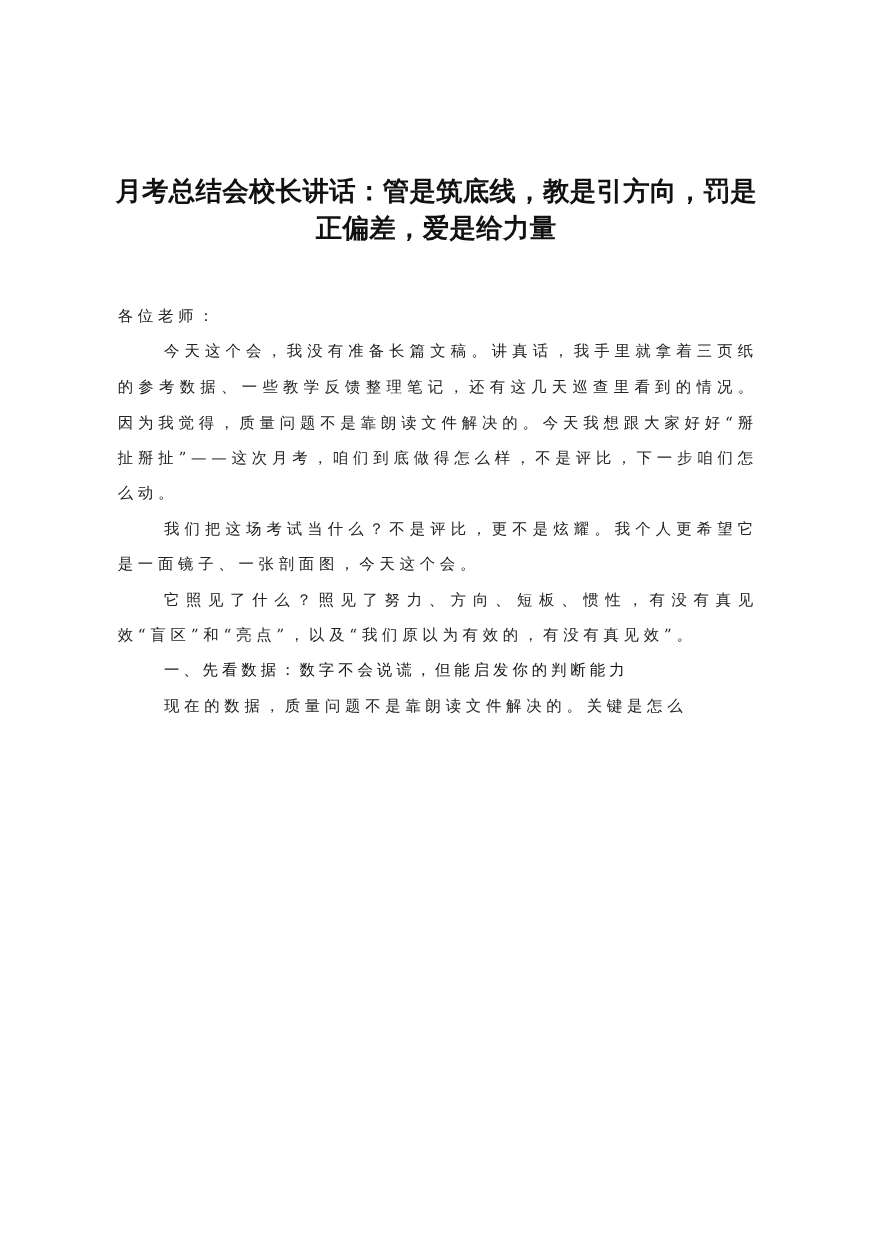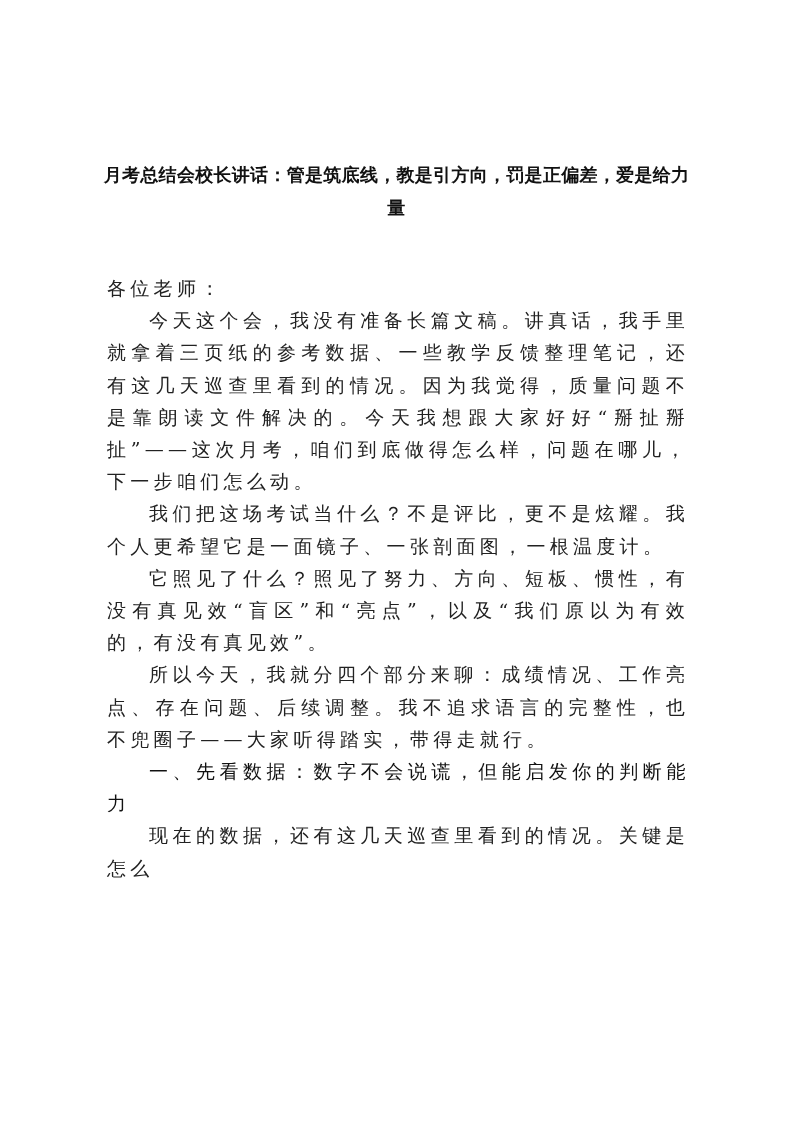--- a/index.html
+++ b/index.html
@@ -22,33 +22,33 @@
       background: #ffffff;
     }
     .title {
       position: absolute;
       left: 100px;
       top: 158px;
       width: 593px;
       text-align: center;
       font-family: "DejaVu Sans", sans-serif;
       font-weight: bold;
-      font-size: 18px;
+      font-size: 24px;
       line-height: 33px;
       color: #111111;
       letter-spacing: 0.3px;
       margin: 0;
     }
     .body-text {
       position: absolute;
       left: 107px;
       top: 272px;
       width: 582px;
       font-family: "DejaVu Serif", serif;
-      font-size: 19px;
+      font-size: 14px;
       line-height: 32.2px;
       color: #222222;
       letter-spacing: 4.3px;
       text-align: justify;
     }
     .body-text p {
       margin: 0;
       padding: 0;
     }
     .body-text p.indent {
@@ -66,27 +66,26 @@
 <body>
 
 <div class="page">
 
   <h1 class="title">月考总结会校长讲话：管是筑底线，教是引方向，罚是正偏差，爱是给力量</h1>
 
   <div class="body-text">
     <p>各位老师：</p>
 
 
-    <p class="indent">今天这个会，我没有准备长篇文稿。讲真话，我手里就拿着三页纸的参考数据、一些教学反馈整理笔记，还有这几天巡查里看到的情况。因为我觉得，质量问题不是靠朗读文件解决的。今天我想跟大家好好“掰扯掰扯”——这次月考，咱们到底做得怎么样，问题在哪儿，下一步咱们怎么动。</p>
+    <p class="indent">今天这个会，我没有准备长篇文稿。讲真话，我手里就拿着三页纸的参考数据、一些教学反馈整理笔记，还有这几天巡查里看到的情况。因为我觉得，质量问题不是靠朗读文件解决的。今天我想跟大家好好“掰扯掰扯”——这次月考，咱们到底做得怎么样，不是评比，下一步咱们怎么动。</p>
 
-    <p class="indent">我们把这场考试当什么？不是评比，更不是炫耀。我个人更希望它是一面镜子、一张剖面图，一根温度计。</p>
+    <p class="indent">我们把这场考试当什么？不是评比，更不是炫耀。我个人更希望它是一面镜子、一张剖面图，今天这个会。</p>
 
     <p class="indent">它照见了什么？照见了努力、方向、短板、惯性，有没有真见效“盲区”和“亮点”，以及“我们原以为有效的，有没有真见效”。</p>
 
-    <p class="indent">所以今天，我就分四个部分来聊：成绩情况、工作亮点、存在问题、后续调整。我不追求语言的完整性，也不兜圈子——大家听得踏实，带得走就行。</p>
 
     <p class="heading">一、先看数据：数字不会说谎，但能启发你的判断能力</p>
 
 
-    <p class="indent">现在的数据，还有这几天巡查里看到的情况。关键是怎么</p>
+    <p class="indent">现在的数据，质量问题不是靠朗读文件解决的。关键是怎么</p>
   </div>
 
 </div>
 
 </body></html>

